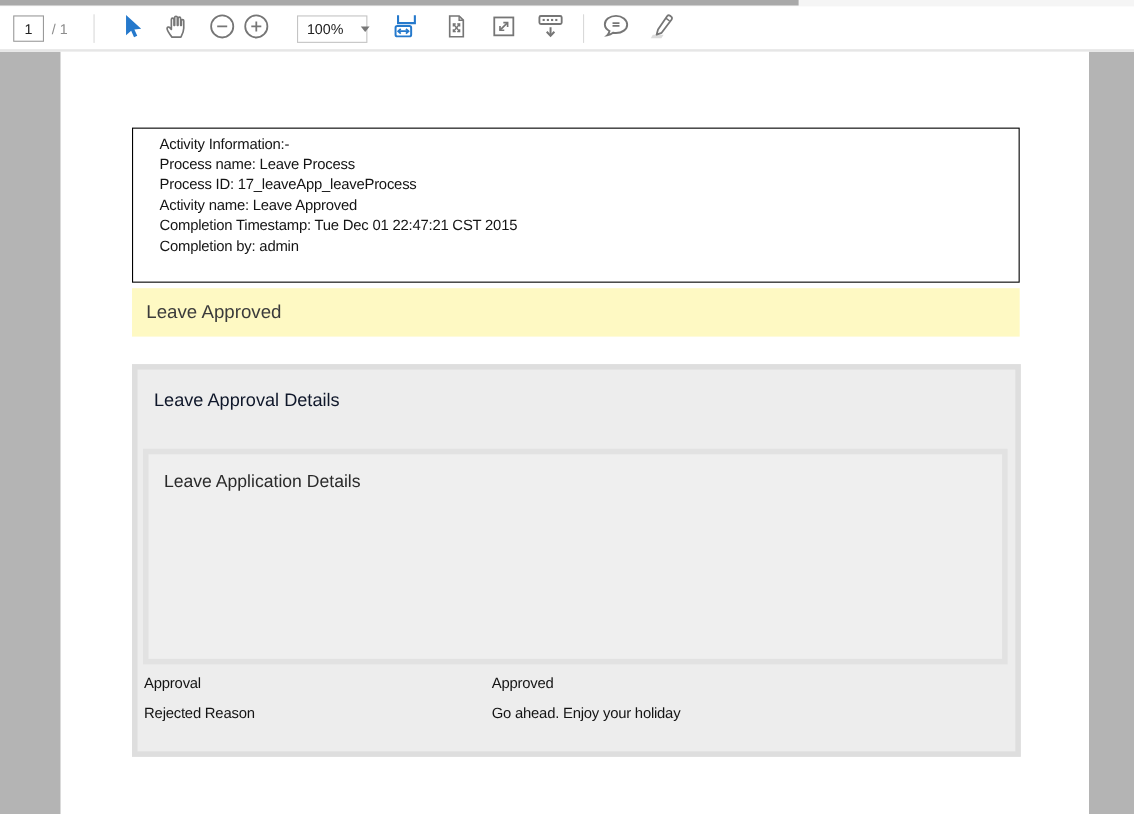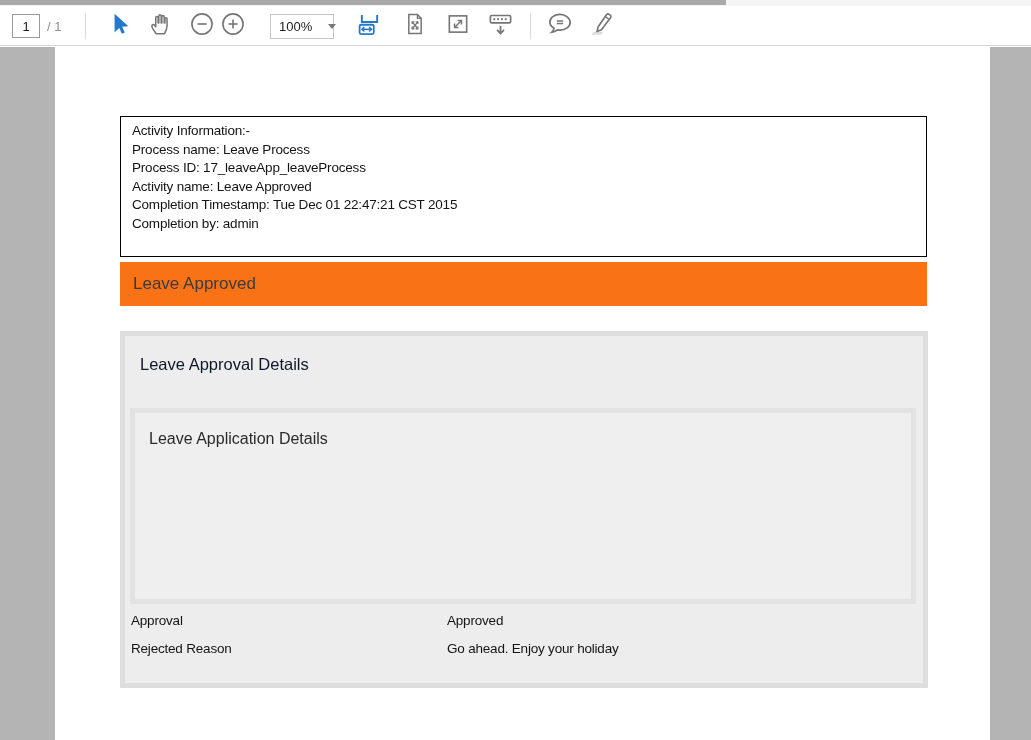--- a/index.html
+++ b/index.html
@@ -24,25 +24,25 @@
                  background:#fff; display:flex; align-items:center; cursor:pointer;gap:16px; }
   .zoom-select .zval { font-size:13px; color:#222; margin-left:8px; flex:1; }
   .caret { width:0; height:0; border-left:4px solid transparent; border-right:4px solid transparent;
            border-top:5px solid #777; margin-right:7px; }
 
   
   .viewer { position:absolute; top:47px; left:0; width:1031px; height:693px; background:#b4b4b4; }
   .page { position:absolute; left:55px; top:0; width:935px; height:693px; background:#ffffff; }
 
   .activity-box { position:absolute; left:65px; top:69px; width:807px; height:141px;
-                  border:1px solid #000; padding:5px 11px; }
+                  border:1px solid #000; padding:5px 24px; }
   .activity-box .aline { font-size:13.5px; line-height:18.6px; color:#141414; letter-spacing:-0.2px; }
 
   .section-bar { position:absolute; left:65px; top:215px; width:807px; height:44px;
-                 background:#f97316; }
+                 background:#fef9c3; }
   .section-bar .stitle { position:absolute; left:13px; top:12px; font-size:17px; color:#3b3b3b; }
 
   .outer-panel { position:absolute; left:65px; top:284px; width:808px; height:357px;
                  background:#ededed; border:5px solid #dedede; }
   .outer-title { position:absolute; left:15px; top:19px; font-size:16.5px; color:#0f172a; }
 
   .inner-panel { position:absolute; left:5px; top:72px; width:786px; height:196px;
                  background:#efefef; border:5px solid #e2e2e2;text-align:center; }
   .inner-title { position:absolute; left:14px; top:17px; font-size:16px; color:#2a2a2a; }
 

